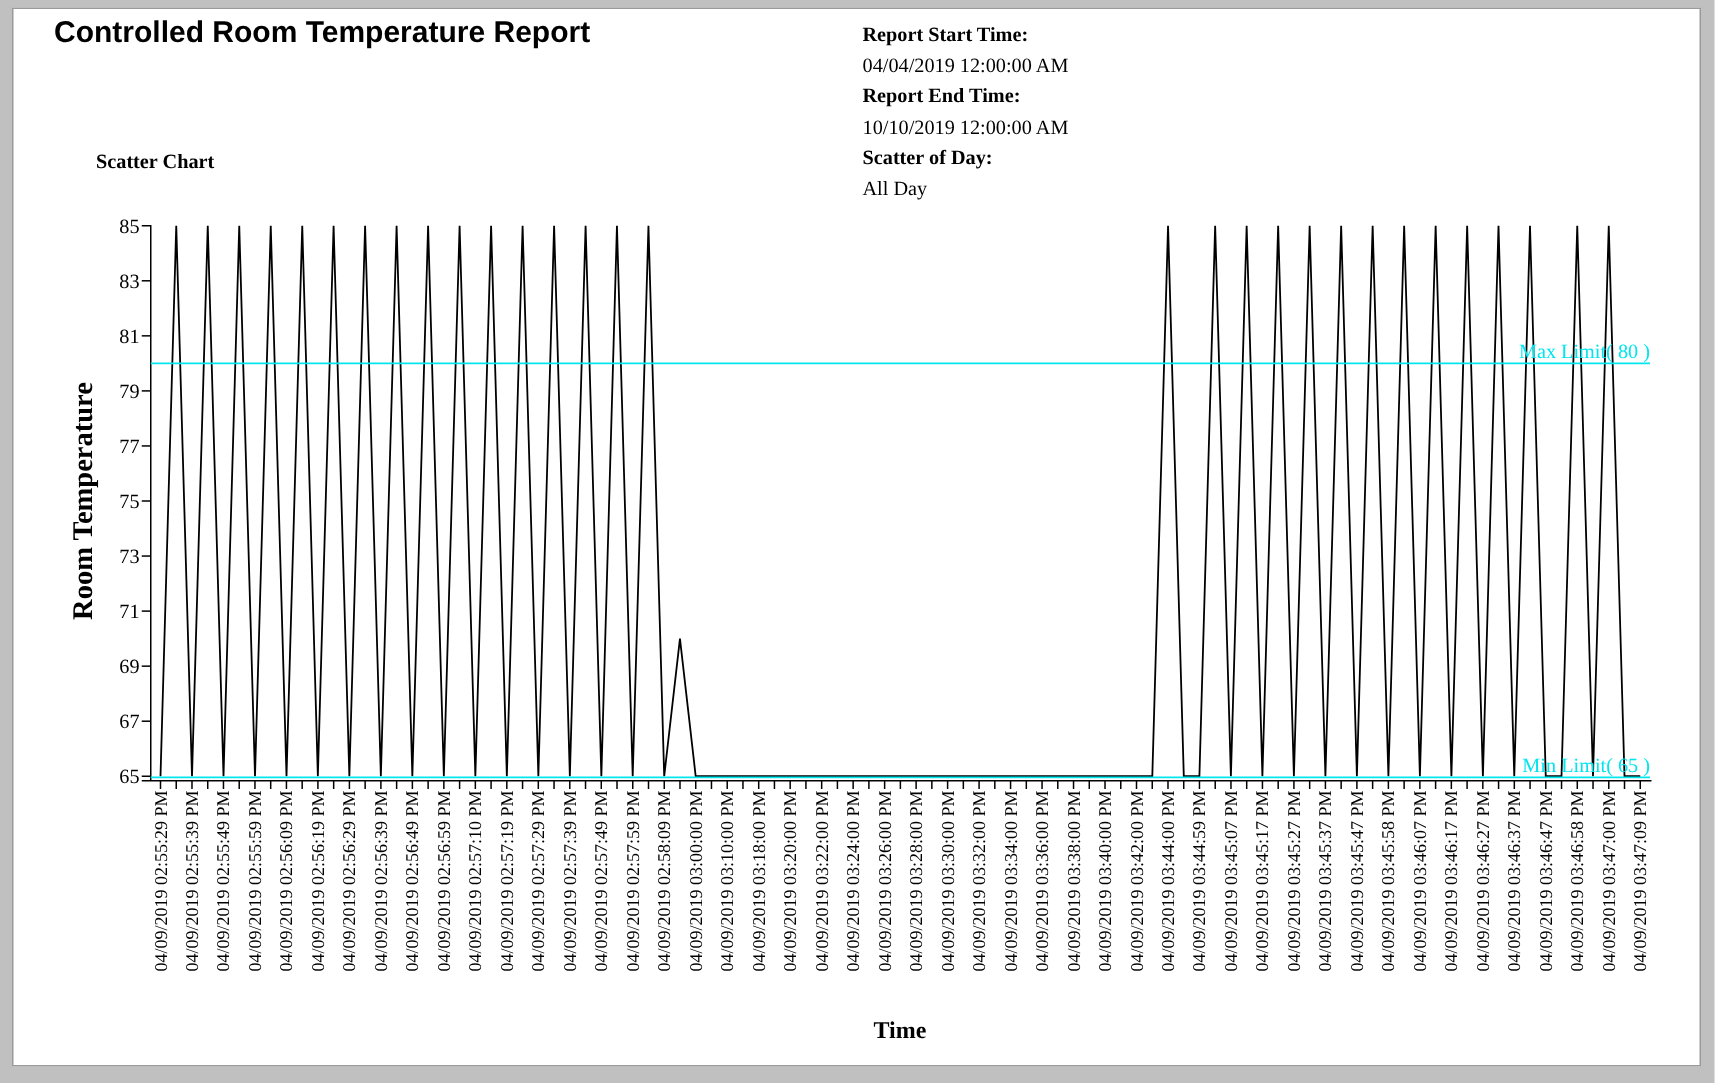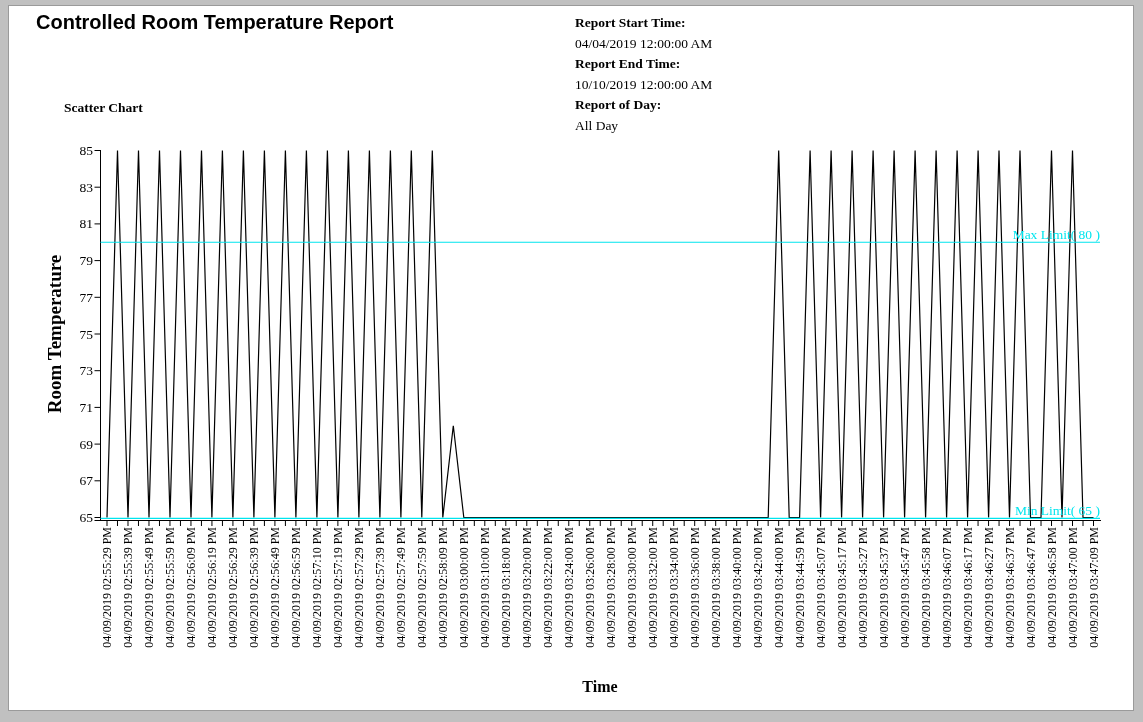--- a/index.html
+++ b/index.html
@@ -38,21 +38,21 @@
 <div class="hdr">
   <div class="hdr-row">
     <span class="hdr-label">Report Start Time:</span>
     <span class="hdr-value">04/04/2019 12:00:00 AM</span>
   </div>
   <div class="hdr-row">
     <span class="hdr-label">Report End Time:</span>
     <span class="hdr-value">10/10/2019 12:00:00 AM</span>
   </div>
   <div class="hdr-row">
-    <span class="hdr-label">Report of Day:</span>
+    <span class="hdr-label">Scatter of Day:</span>
     <span class="hdr-value">All Day</span>
   </div>
 </div>
 
 <div class="section-label">Scatter Chart</div>
 
 <svg class="chart" id="chart-svg" viewBox="0 0 1143 722">
     <g stroke="#000" stroke-width="1">
       <line x1="100.5" y1="150" x2="100.5" y2="520.5"></line>
       <line x1="94.5" y1="520.5" x2="1101" y2="520.5"></line>

